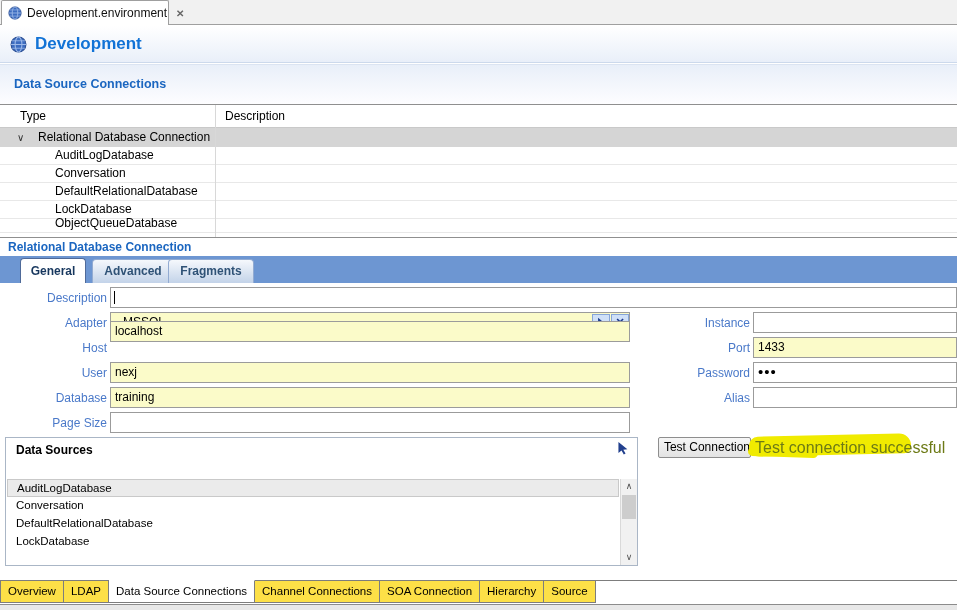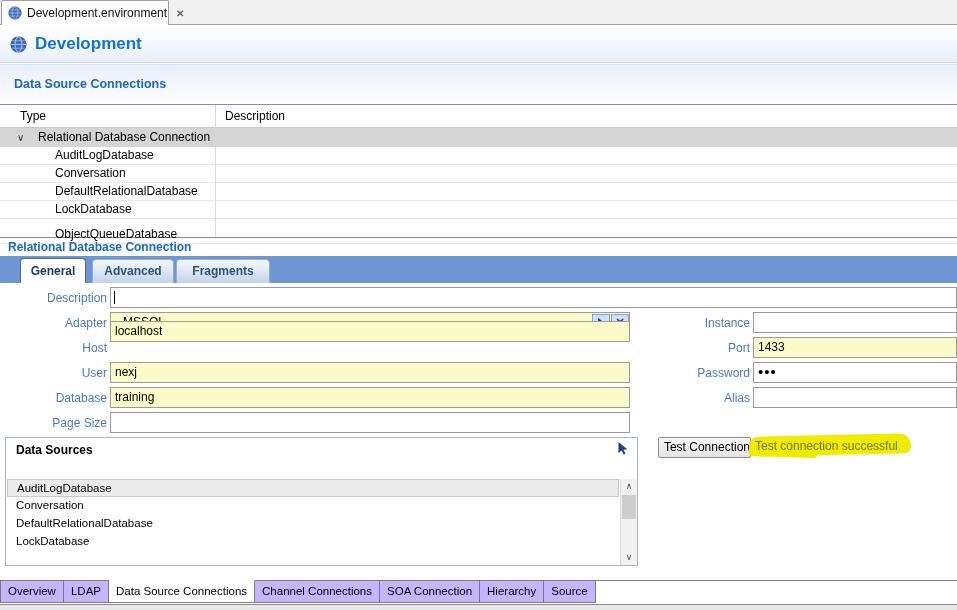--- a/index.html
+++ b/index.html
@@ -33,21 +33,21 @@
   .conn-row { position:absolute; left:0; width:957px; height:18px; border-bottom:1px solid #e8e8e8; line-height:17px; }
   .conn-row span { position:absolute; left:55px; }
 
   
   .rdc-label { left:8px; top:240px; color:#1b66c0; font-weight:bold; font-size:12px; }
   .form-tabbar { left:0; top:256px; width:957px; height:27px; background:#6d96d2; }
   .ftab { position:absolute; bottom:0; text-align:center; font-weight:bold; border-radius:4px 4px 0 0;margin-top:46px; }
   .ftab-active { left:20px; width:66px; height:25px; background:#fff; border:1px solid #4f6a99; border-bottom:none; color:#17375e; line-height:24px; }
   .ftab-idle { height:24px; background:linear-gradient(#f5f8fc, #c3d3e9); border:1px solid #92abd2; border-bottom:none; color:#2f5276; line-height:23px; }
   .ftab-advanced { left:92px; width:82px; }
-  .ftab-fragments { left:176px; width:94px; }
+  .ftab-fragments { left:168px; width:86px; }
 
   
   .flabel { position:absolute; height:14px; line-height:14px; color:#4a79c9; font-size:12px; }
   .flabel.lcol { left:0; width:107px; text-align:right; }
   .flabel.rcol { left:640px; width:110px; text-align:right; }
   .field { position:absolute; height:21px; border:1px solid #9b9b9b; background:#fff; line-height:19px; padding-left:4px; font-size:12px; }
   .field.yellow { background:#fbfbc9; }
   .caret { position:absolute; left:3px; top:3px; width:1px; height:13px; background:#000; }
   .mini-btn { position:absolute; width:18px; height:17px; background:#cfe0f8; border:1px solid #86a5d8; display:flex; align-items:center; justify-content:center; }
   .mini-btn .x { color:#1d3a8c; font-weight:bold; font-size:11px; line-height:1; }
@@ -66,26 +66,26 @@
   .ds-row.selected { background:#ebebeb; border:1px solid #c9c9c9; }
   .ds-scroll { position:absolute; right:0; top:41px; width:17px; height:86px; background:#f1f1f1; border-left:1px solid #d9d9d9; }
   .ds-scroll .btn { position:absolute; left:0; width:16px; height:15px; text-align:center; font-size:9px; color:#505050; line-height:15px; }
   .ds-scroll .thumb { position:absolute; left:1px; top:16px; width:14px; height:24px; background:#cdcdcd; }
 
   
   .test-btn { left:658px; top:437px; width:93px; height:21px; background:linear-gradient(#f6f6f6,#e3e3e3); border:1px solid #8e8e8e; border-radius:2px; text-align:right; line-height:19px; font-size:12px; }
   .success-wrap { left:746px; top:432px; width:175px; height:28px; }
   .hl-main { position:absolute; left:3px; top:3px; width:162px; height:20px; background:#f0eb00; transform:rotate(-1.3deg); border-radius:9px 12px 7px 10px; }
   .hl-blob { position:absolute; left:2px; top:16px; width:70px; height:9px; background:#f0eb00; transform:rotate(1.8deg); border-radius:6px; }
-  .success-text { position:absolute; left:9px; top:7px; color:#6d7a16; font-size:12px; white-space:nowrap; }
+  .success-text { position:absolute; left:9px; top:7px; color:#6d7a16; font-size:16px; white-space:nowrap; }
 
   
   .bottom-line { left:0; top:580px; width:957px; height:1px; background:#7d7d7d; }
   .bottom-tabs { left:0; top:580px; height:23px; display:flex; }
-  .btab { height:23px; background:#c4b5fd; border:1px solid #7d7d7d; border-left:none; line-height:21px; padding:0 7px; font-size:11.5px; white-space:nowrap; }
+  .btab { height:23px; background:#fde047; border:1px solid #7d7d7d; border-left:none; line-height:21px; padding:0 7px; font-size:11.5px; white-space:nowrap; }
   .btab:first-child { border-left:1px solid #7d7d7d; }
   .btab.selected { background:#fff; border-top:1px solid #fff; }
   .bottom-trim-line { left:0; top:604px; width:957px; height:1px; background:#8c8c8c; }
   .bottom-trim { left:0; top:605px; width:957px; height:5px; background:#e8e8e8; }
 
   svg { display:block; }
 </style>
 </head>
 <body>
 
@@ -136,21 +136,21 @@
     </div>
   <div class="conn-row" style="top:60px;">
       <span>Conversation</span>
     </div>
   <div class="conn-row" style="top:78px;">
       <span>DefaultRelationalDatabase</span>
     </div>
   <div class="conn-row" style="top:96px;">
       <span>LockDatabase</span>
     </div>
-  <div class="conn-row" style="top:121px;">
+  <div class="conn-row" style="top:110px;">
       <span>ObjectQueueDatabase</span>
     </div>
   <div class="conn-col-divider"></div>
 </div>
 
 <div class="abs rdc-label">Relational Database Connection</div>
 
 <div class="abs form-tabbar">
   <div class="ftab ftab-active">General</div>
   <div class="ftab ftab-idle ftab-advanced">Advanced</div>

